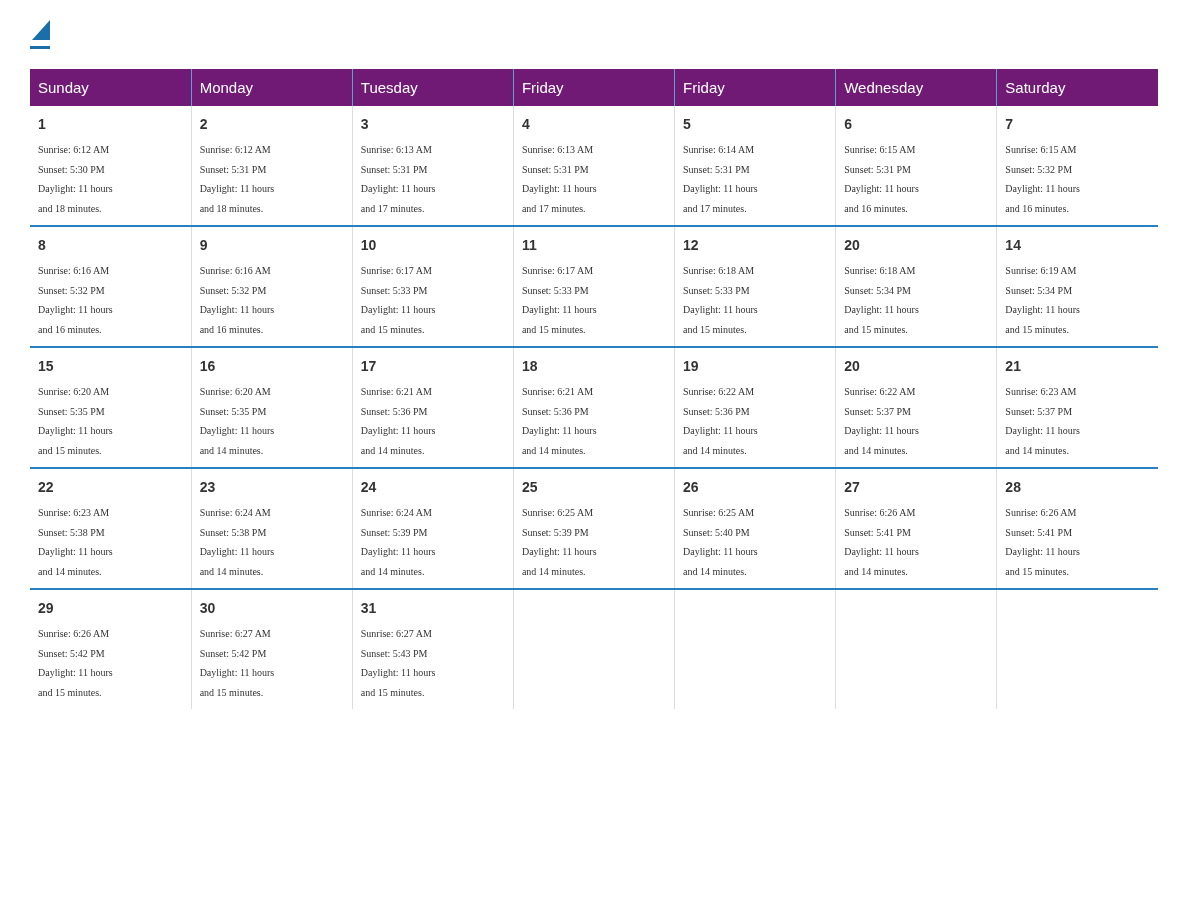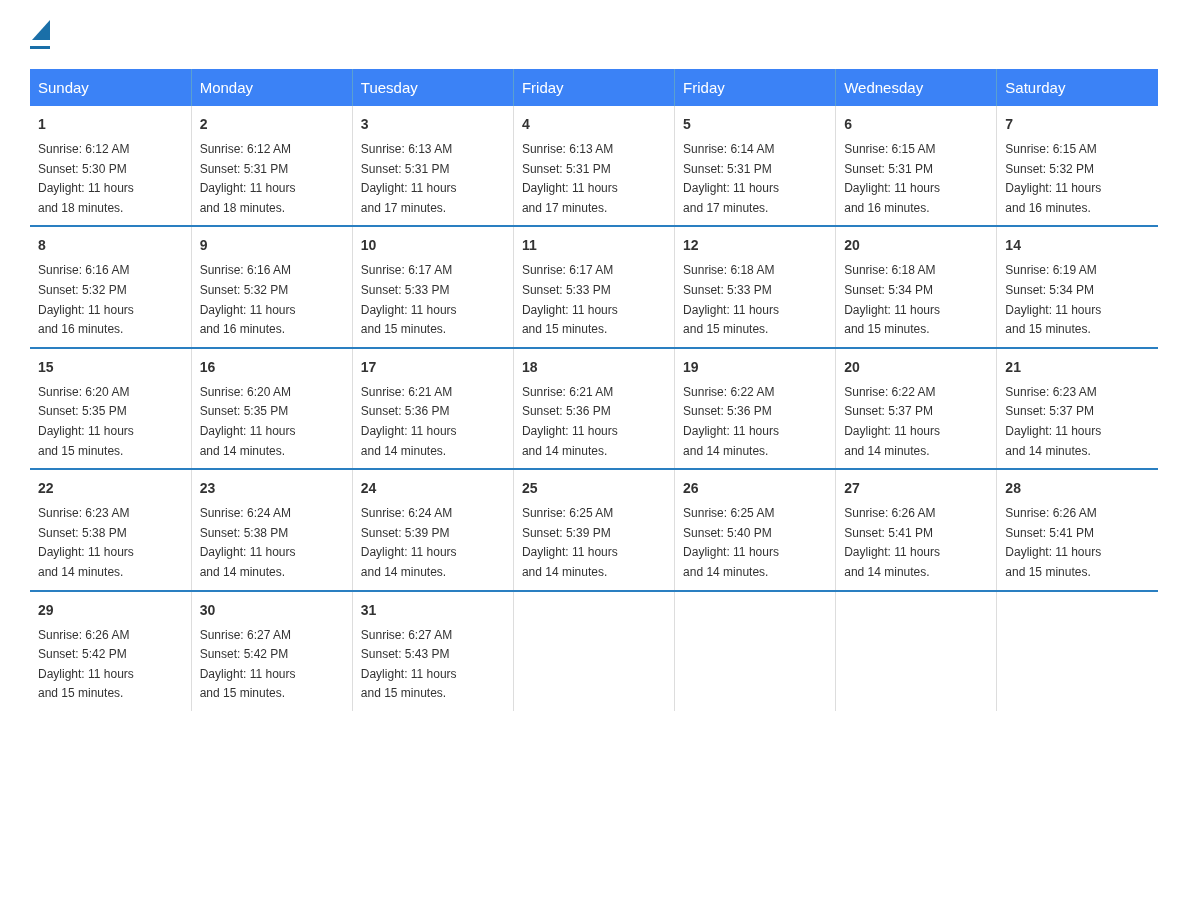--- a/index.html
+++ b/index.html
@@ -52,21 +52,21 @@
       font-size: 22px;
       color: #555;
       margin-top: 4px;
     }
     table {
       width: 100%;
       border-collapse: collapse;
       font-size: 13px;
     }
     thead tr th {
-      background-color: #3b82f6;
+      background-color: #701a75;
       color: #fff;
       padding: 10px 8px;
       text-align: left;
       font-size: 15px;
       font-weight: normal;
       border-right: 1px solid #5aa0d0;
     }
     thead tr th:last-child {
       border-right: none;
     }
@@ -86,23 +86,24 @@
     tbody tr:last-child td {
       border-bottom: none;
     }
     .day-num {
       font-size: 14px;
       font-weight: bold;
       display: block;
       margin-bottom: 4px;
     }
     .day-info {
-      font-size: 12px;
+      font-size: 10px;
       color: #333;
       line-height: 1.55;
+      font-family: Liberation Serif, serif;
     }
     .empty-cell {
       background: #fff;
     }
   </style>
 </head>
 <body>
 
 <div class="header">
   <div class="logo">

